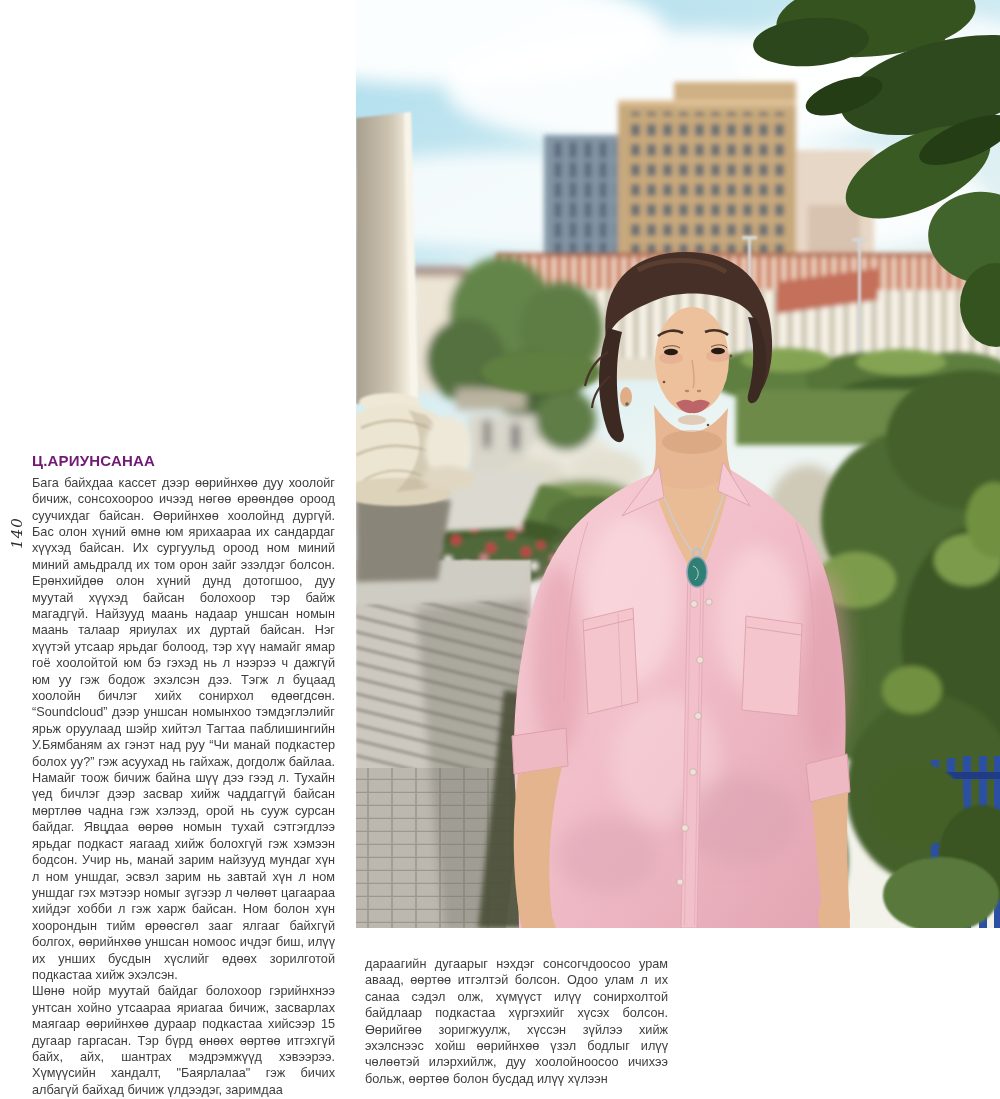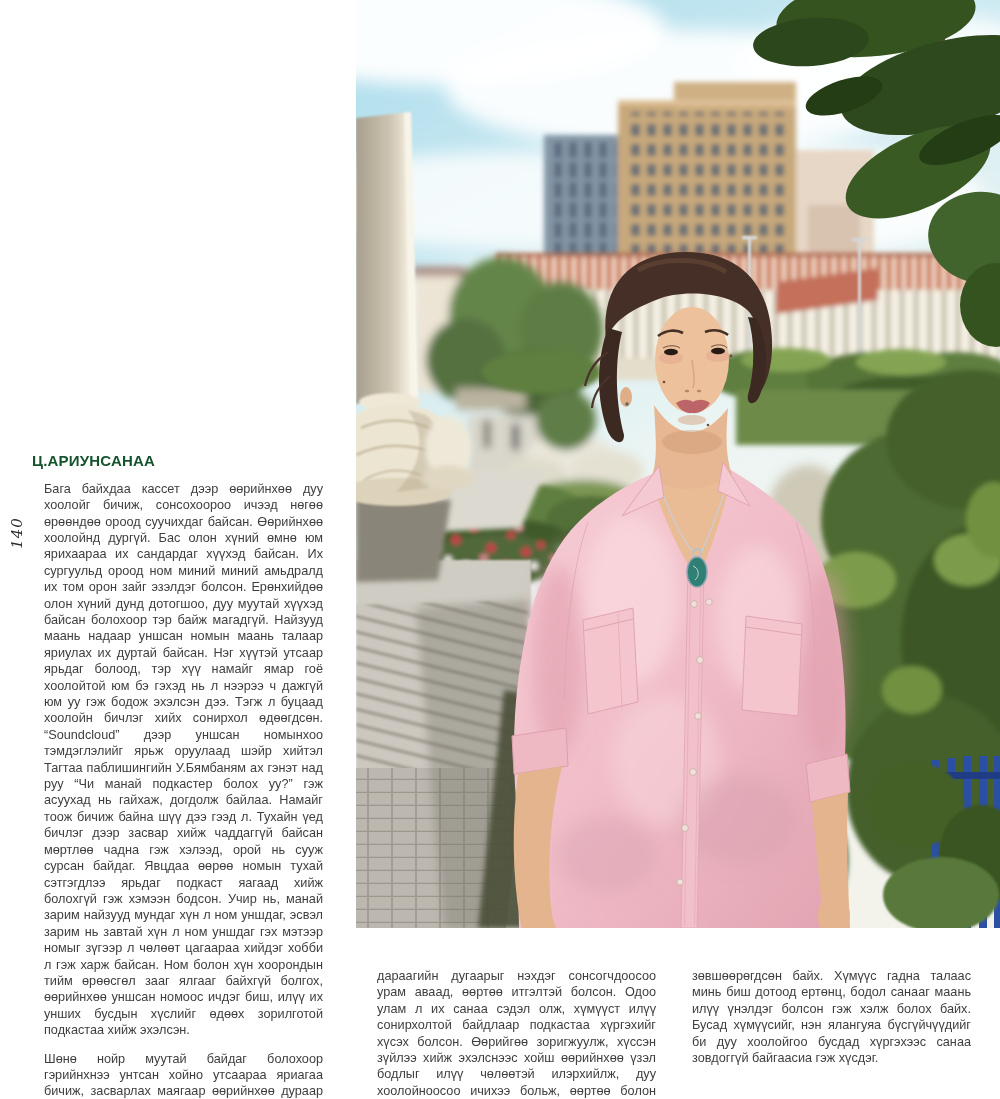--- a/index.html
+++ b/index.html
@@ -6,46 +6,43 @@
   .page{position:relative;width:1000px;height:1099px;background:#ffffff;overflow:hidden;
         font-family:"Liberation Sans",sans-serif;}
   .pagenum{position:absolute;left:-14px;top:524px;width:62px;text-align:center;
         transform:rotate(-90deg);font-family:"DejaVu Serif",serif;font-style:italic;
         font-size:15px;color:#2a2a2a;letter-spacing:1px;}
   .col{position:absolute;color:#3e3e3e;font-size:12.7px;line-height:16.4px;
         text-align:justify;}
   .col1{left:32px;top:453px;width:303px;}
   .col2{left:365px;top:956px;width:303px;}
   .col3{left:680px;top:956px;width:303px;}
-  .heading{font-size:15px;font-weight:bold;color:#14532d;margin:0 0 6px 0;
+  .heading{font-size:15px;font-weight:bold;color:#701a75;margin:0 0 6px 0;
         letter-spacing:.2px;line-height:1.05;font-family:"Liberation Sans",sans-serif;}
-  p{margin:12px;}
+  p{margin:0;}
   .photo{position:absolute;left:356px;top:0;width:644px;height:928px;overflow:hidden;}
   .photo svg{display:block;}
 </style>
 </head>
 <body>
 
 <div class="page">
 
   <div class="pagenum">140</div>
 
   <div class="col col1">
     <h1 class="heading">Ц.АРИУНСАНАА</h1>
     <p>Бага байхдаа кассет дээр өөрийнхөө дуу хоолойг бичиж, сонсохоороо ичээд нөгөө өрөөндөө ороод суучихдаг байсан. Өөрийнхөө хоолойнд дургүй. Бас олон хүний өмнө юм ярихаараа их сандардаг хүүхэд байсан. Их сургуульд ороод ном миний миний амьдралд их том орон зайг эзэлдэг болсон. Ерөнхийдөө олон хүний дунд дотогшоо, дуу муутай хүүхэд байсан болохоор тэр байж магадгүй. Найзууд маань надаар уншсан номын маань талаар яриулах их дуртай байсан. Нэг хүүтэй утсаар ярьдаг болоод, тэр хүү намайг ямар гоё хоолойтой юм бэ гэхэд нь л нээрээ ч дажгүй юм уу гэж бодож эхэлсэн дээ. Тэгж л буцаад хоолойн бичлэг хийх сонирхол өдөөгдсөн. “Soundcloud” дээр уншсан номынхоо тэмдэглэлийг ярьж оруулаад шэйр хийтэл Тагтаа паблишингийн У.Бямбаням ах гэнэт над руу “Чи манай подкастер болох уу?” гэж асуухад нь гайхаж, догдолж байлаа. Намайг тоож бичиж байна шүү дээ гээд л. Тухайн үед бичлэг дээр засвар хийж чаддаггүй байсан мөртлөө чадна гэж хэлээд, орой нь сууж сурсан байдаг. Явцдаа өөрөө номын тухай сэтгэгдлээ ярьдаг подкаст яагаад хийж болохгүй гэж хэмээн бодсон. Учир нь, манай зарим найзууд мундаг хүн л ном уншдаг, эсвэл зарим нь завтай хүн л ном уншдаг гэх мэтээр номыг зүгээр л чөлөөт цагаараа хийдэг хобби л гэж харж байсан. Ном болон хүн хоорондын тийм өрөөсгөл зааг ялгааг байхгүй болгох, өөрийнхөө уншсан номоос ичдэг биш, илүү их унших бусдын хүслийг өдөөх зорилготой подкастаа хийж эхэлсэн.</p>
     <p>Шөнө нойр муутай байдаг болохоор гэрийнхнээ унтсан хойно утсаараа яриагаа бичиж, засварлах маягаар өөрийнхөө дураар подкастаа хийсээр 15 дугаар гаргасан. Тэр бүрд өнөөх өөртөө итгэхгүй байх, айх, шантрах мэдрэмжүүд хэвээрээ. Хүмүүсийн хандалт, "Баярлалаа" гэж бичих албагүй байхад бичиж үлдээдэг, заримдаа</p>
   </div>
 
   <div class="col col2">
     <p>дараагийн дугаарыг нэхдэг сонсогчдоосоо урам аваад, өөртөө итгэлтэй болсон. Одоо улам л их санаа сэдэл олж, хүмүүст илүү сонирхолтой байдлаар подкастаа хүргэхийг хүсэх болсон. Өөрийгөө зоригжуулж, хүссэн зүйлээ хийж эхэлснээс хойш өөрийнхөө үзэл бодлыг илүү чөлөөтэй илэрхийлж, дуу хоолойноосоо ичихээ больж, өөртөө болон бусдад илүү хүлээн</p>
   </div>
 
-  <div class="col col3">
-    <p>зөвшөөрөгдсөн байх. Хүмүүс гадна талаас минь биш дотоод ертөнц, бодол санааг маань илүү үнэлдэг болсон гэж хэлж болох байх. Бусад хүмүүсийг, нэн ялангуяа бүсгүйчүүдийг би дуу хоолойгоо бусдад хүргэхээс санаа зовдоггүй байгаасиа гэж хүсдэг.</p>
-  </div>
 
   <div class="photo">
   <svg width="644" height="928" viewBox="0 0 644 928" xmlns="http://www.w3.org/2000/svg">
     <defs>
       <linearGradient id="skyG" x1="0" y1="0" x2="0.35" y2="1">
         <stop offset="0" stop-color="#aadcec"></stop>
             <stop offset="0.3" stop-color="#cdeaf2"></stop>
         <stop offset="0.6" stop-color="#edf5f3"></stop>
             <stop offset="1" stop-color="#f3f3ec"></stop>
       </linearGradient>

